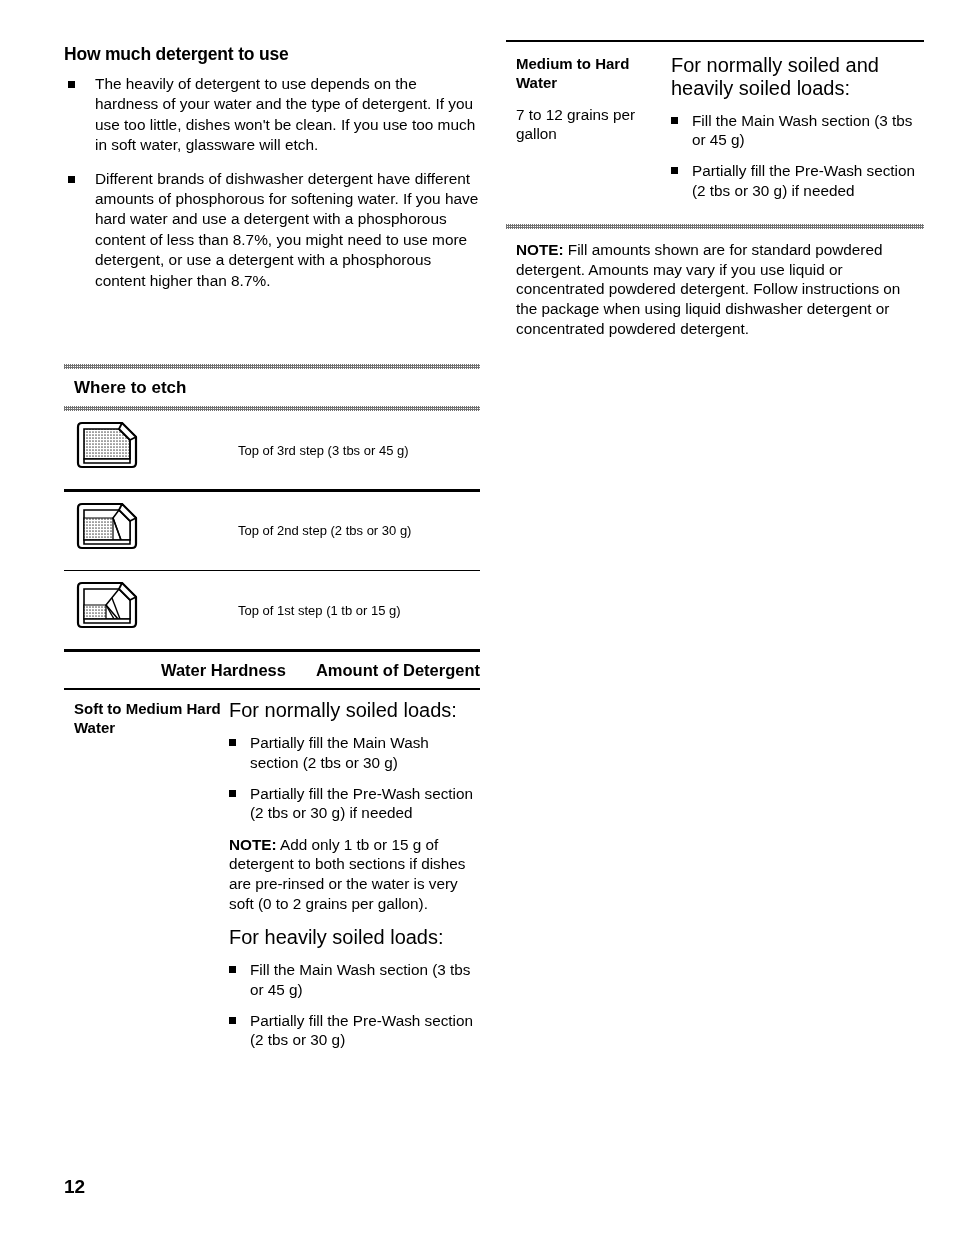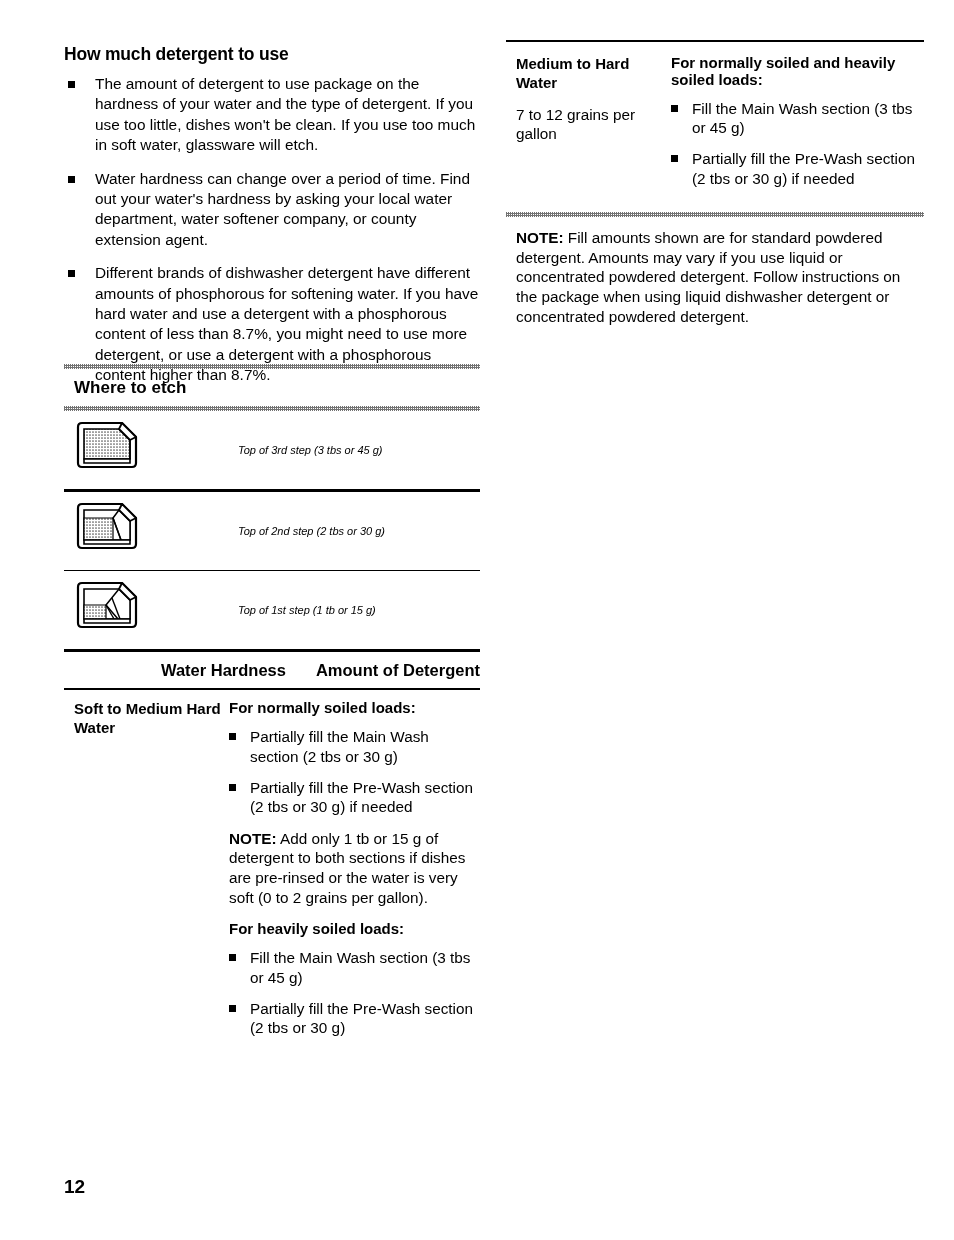--- a/index.html
+++ b/index.html
@@ -97,23 +97,22 @@
     min-height: 78px;
   }
   .fill-icon {
     width: 78px;
     flex: 0 0 78px;
     padding-left: 10px;
     display: flex;
     align-items: center;
   }
   .fill-label {
-    font-size: 11px;
+    font-size: 13px;
     padding-left: 86px;
-    font-style: italic;
   }
 
   
   .hard-table { width: 100%; }
   .ht-head {
     display: flex;
     padding: 9px 0 8px 10px;
     justify-content: flex-end;
   }
   .ht-head .c1 {
@@ -139,22 +138,22 @@
     font-size: 15px;
     font-weight: bold;
     line-height: 19px;
     margin-bottom: 13px;
   }
   .cell-plain {
     font-size: 15.3px;
     line-height: 19.6px;
   }
   .sub-head {
-    font-size: 15px;
-    font-weight: bold;
+    font-size: 20px;
+    font-weight: normal;
     margin: 0 0 11px 0;
   }
   .note-para {
     font-size: 15.3px;
     line-height: 19.6px;
     margin: 0 0 13px 0;
   }
   .note-para b { font-weight: bold; }
   .inner-list {
     list-style: none;
@@ -192,25 +191,21 @@
 </head>
 <body>
 
 <div class="page">
 
   <div class="col-left">
     <h2 class="section-head">How much detergent to use</h2>
     <ul class="bullet-list">
       <li>
         <span class="sq"></span>
-        <span>The amount of detergent to use package on the hardness of your water and the type of detergent. If you use too little, dishes won't be clean. If you use too much in soft water, glassware will etch.</span>
-      </li>
-      <li>
-        <span class="sq"></span>
-        <span>Water hardness can change over a period of time. Find out your water's hardness by asking your local water department, water softener company, or county extension agent.</span>
+        <span>The heavily of detergent to use depends on the hardness of your water and the type of detergent. If you use too little, dishes won't be clean. If you use too much in soft water, glassware will etch.</span>
       </li>
       <li>
         <span class="sq"></span>
         <span>Different brands of dishwasher detergent have different amounts of phosphorous for softening water. If you have hard water and use a detergent with a phosphorous content of less than 8.7%, you might need to use more detergent, or use a detergent with a phosphorous content higher than 8.7%.</span>
       </li>
     </ul>
   </div>
 
   <div class="wtf-wrap">
 

